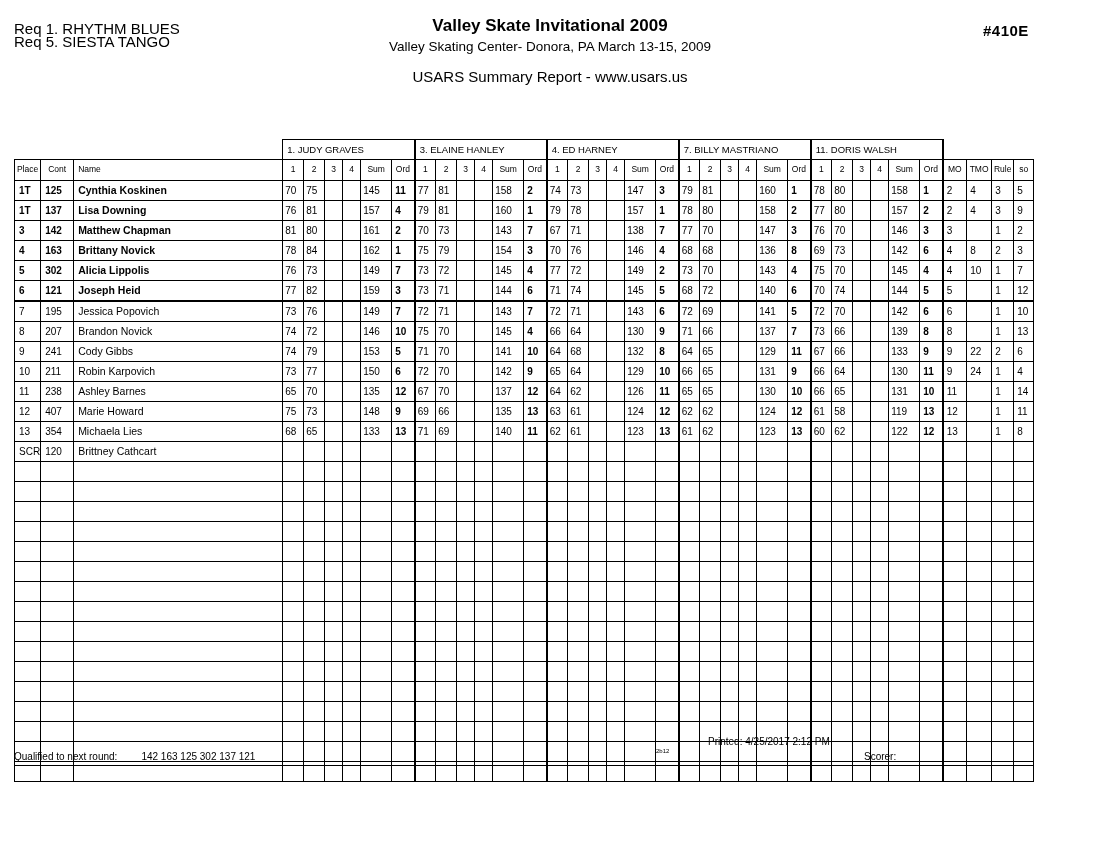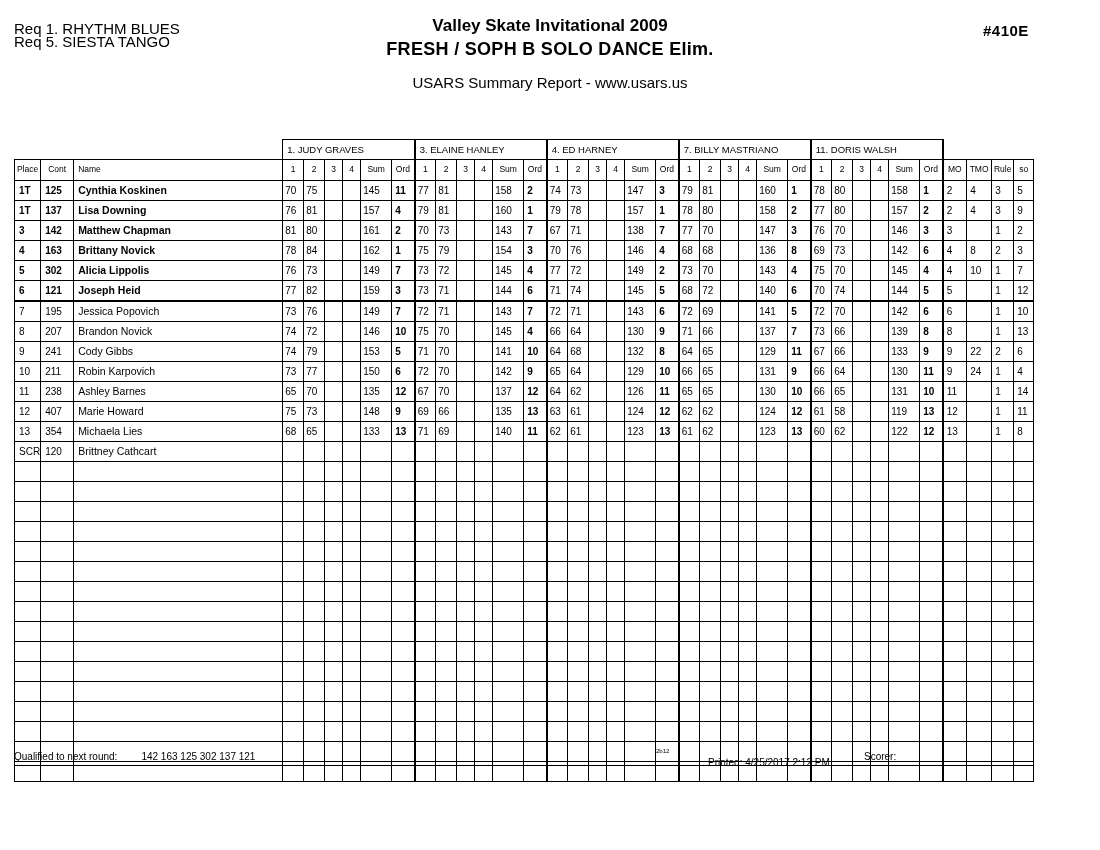--- a/index.html
+++ b/index.html
@@ -31,39 +31,39 @@
   .results .score{padding-left:2px;}
   .results .sum{padding-left:2px;}
   .results .ord{font-weight:bold;padding-left:3px;}
   .results .rcol{padding-left:3px;}
   .results tr.bq .place,.results tr.bq .cont,.results tr.bq .name{font-weight:bold;}
 
   .footer-text{position:absolute;font-size:10px;white-space:nowrap;}
   .f-qualified{left:14px;top:751px;}
   .f-qualified .nums{margin-left:24px;}
   .f-version{left:656px;top:748px;font-size:6px;}
-  .f-printed{left:672px;top:757px;padding-left:36px;}
+  .f-printed{left:672px;top:736px;padding-left:36px;}
   .f-scorer{left:864px;top:751px;}
   .bottom-rule{position:absolute;left:14px;top:765px;width:1019px;border-top:1px solid #000;height:0;}
 </style>
 </head>
 <body>
 
 <div class="page">
 
   <div class="req-block">
     <div>Req 1. RHYTHM BLUES</div>
     <div>Req 5. SIESTA TANGO</div>
   </div>
 
   <div class="event-number">#410E</div>
 
   <div class="center-head">
     <div class="title">Valley Skate Invitational 2009</div>
-    <div class="event-name">FRESH / SOPH B SOLO DANCE Elim.</div>
+    <div class="venue">Valley Skating Center- Donora, PA  March 13-15, 2009</div>
     <div class="report-line">USARS Summary Report - www.usars.us</div>
   </div>
 
   <table class="results">
       <colgroup>
         <col style="width: 26px;">
         <col style="width: 33px;">
         <col style="width: 209px;">
         <col style="width: 21px;">
         <col style="width: 21px;">

